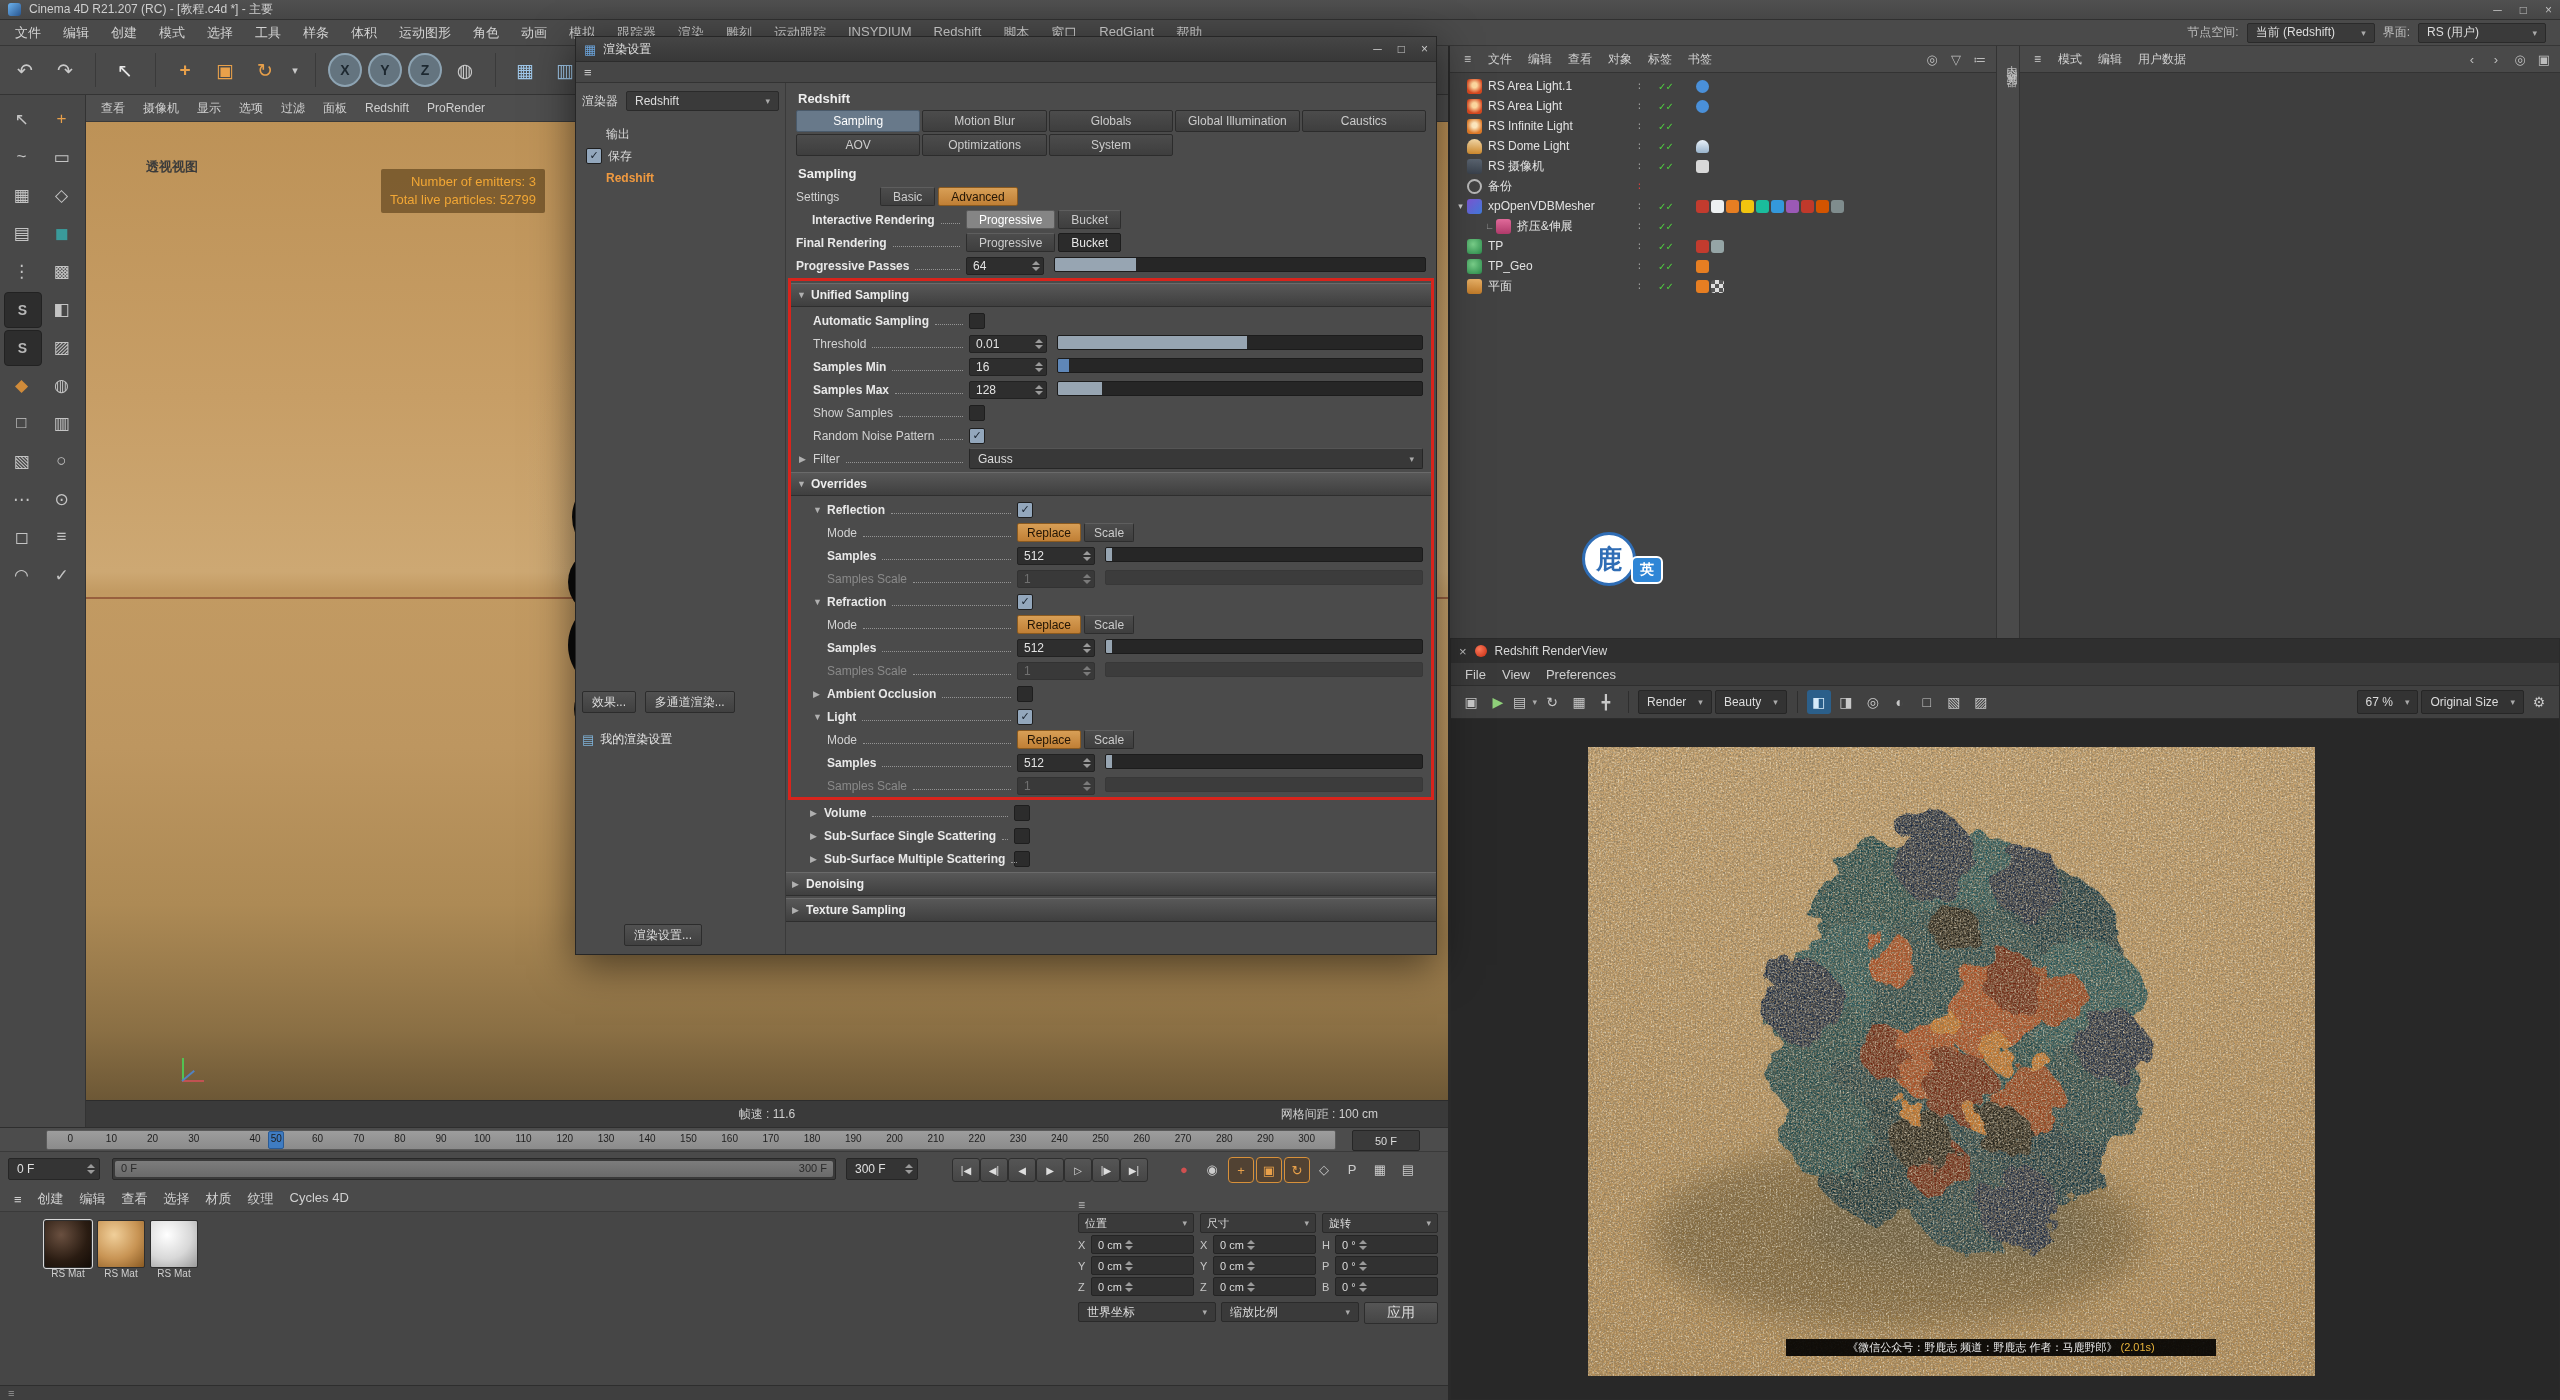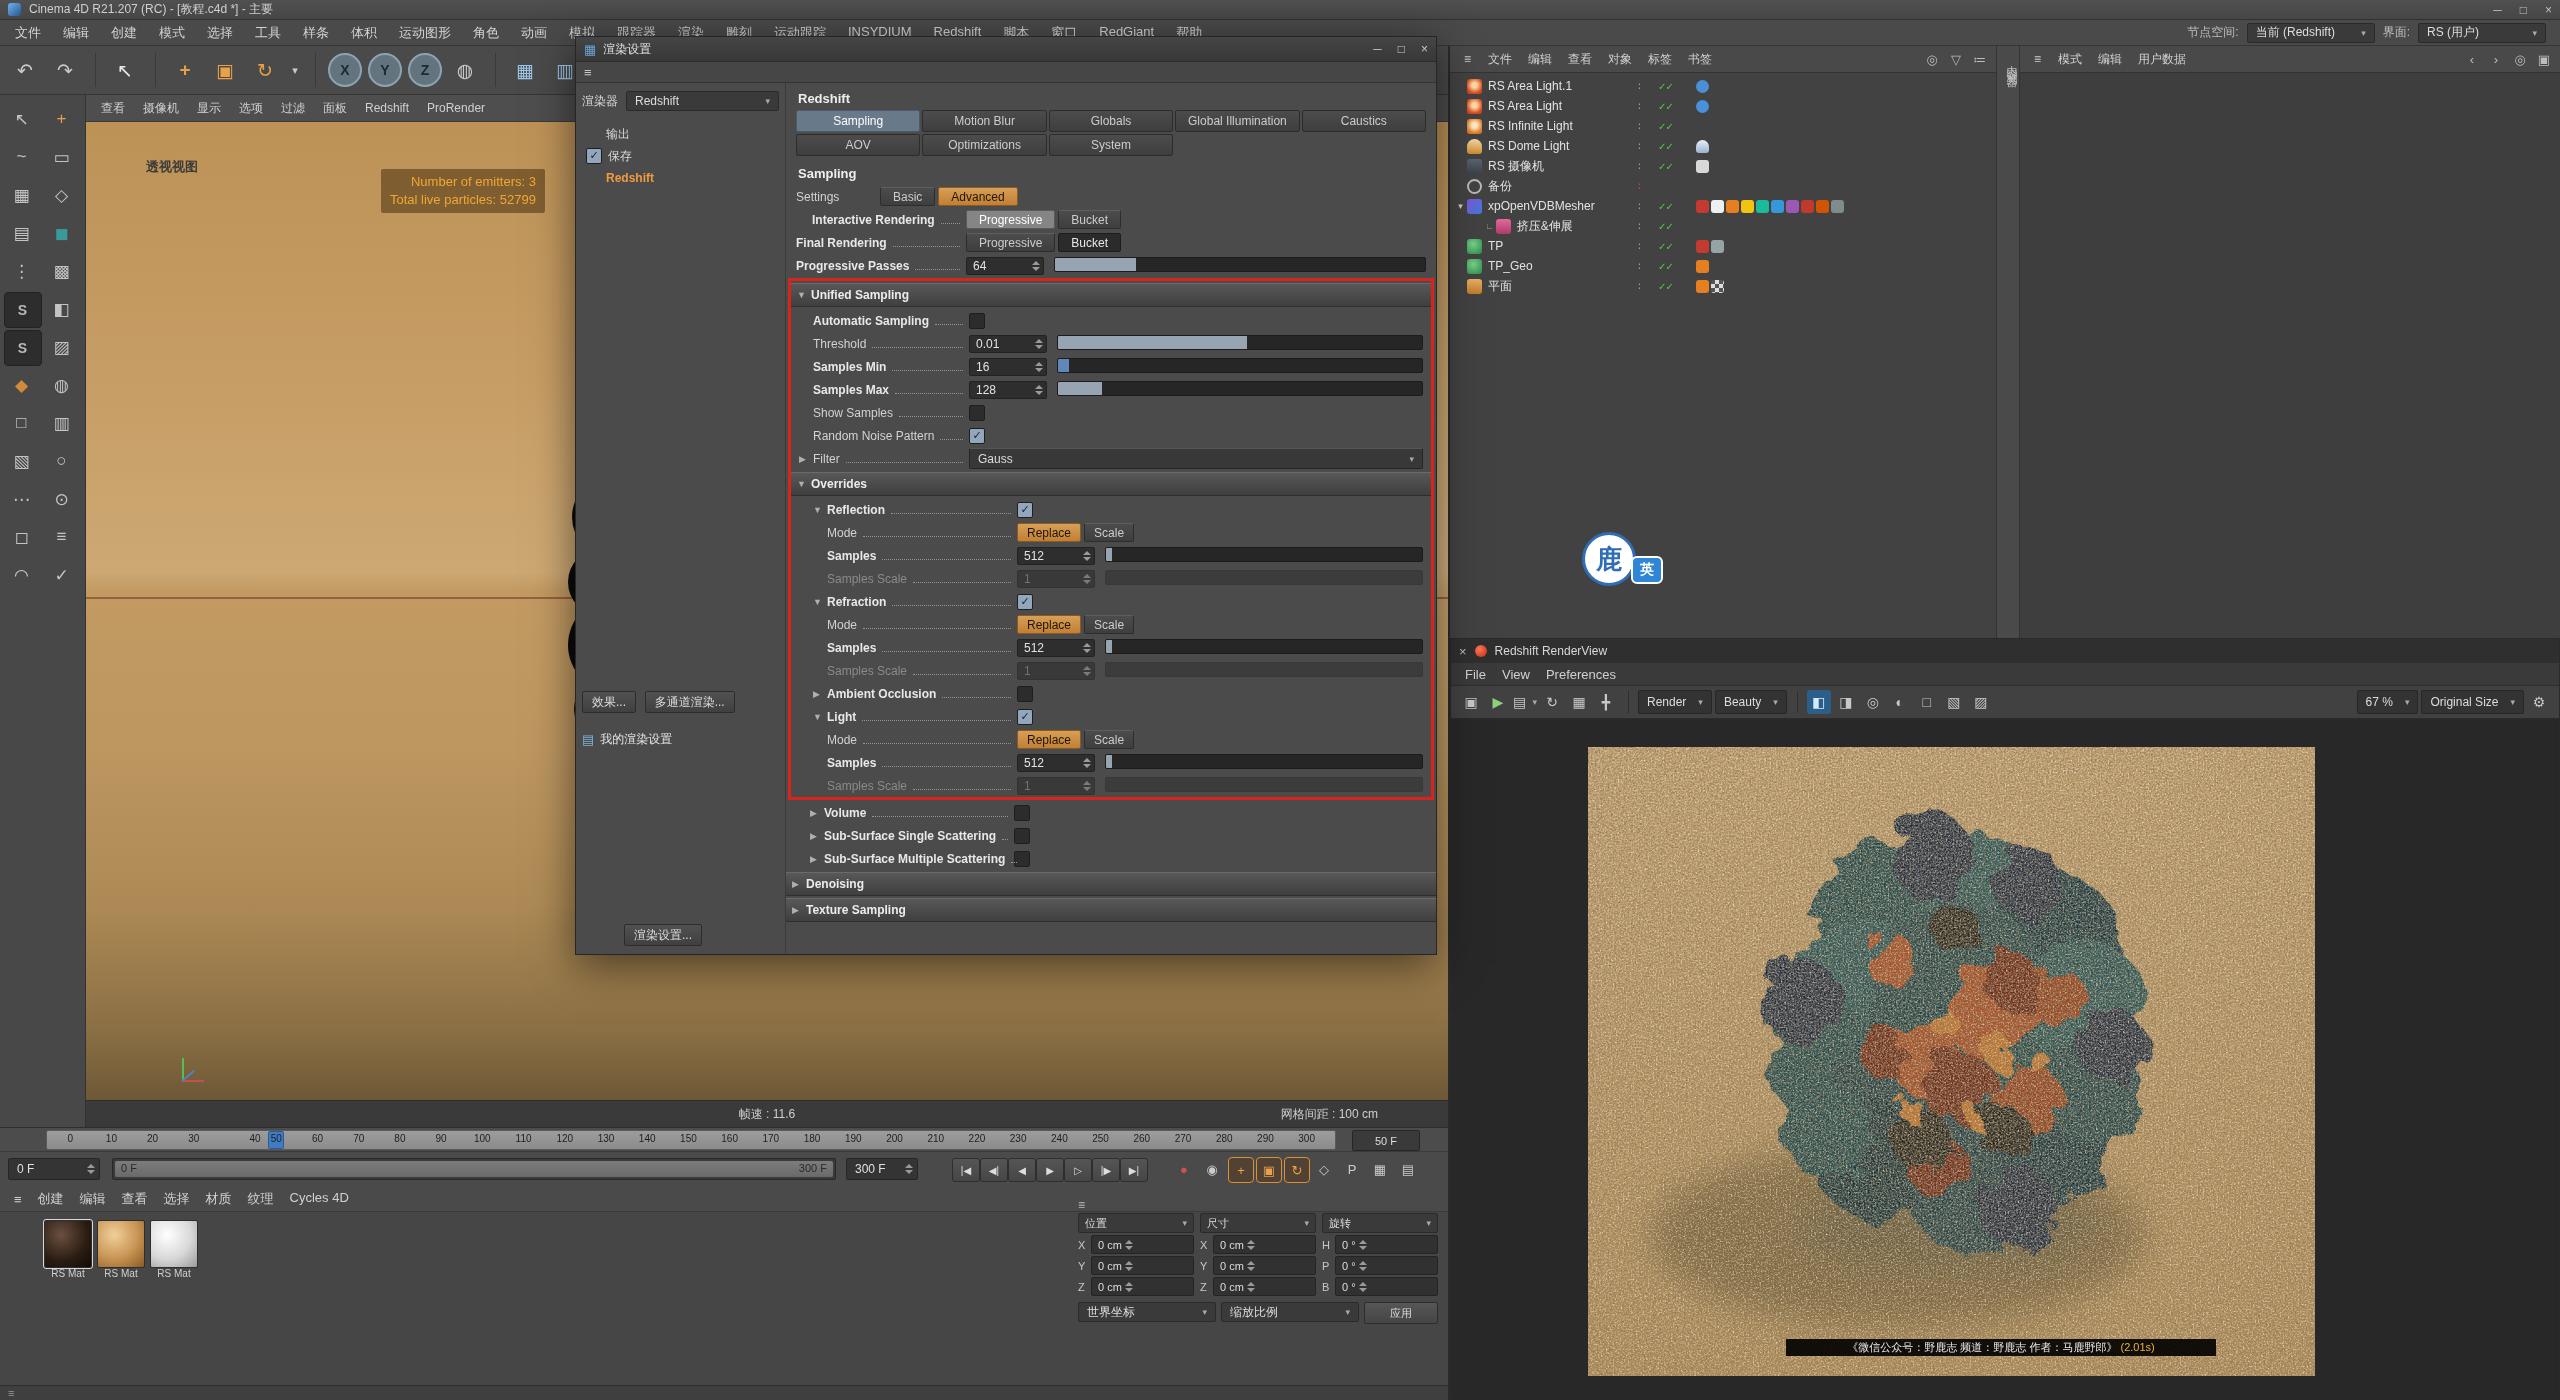--- a/index.html
+++ b/index.html
@@ -100,21 +100,21 @@
   #coords-grid{display:grid;grid-template-columns:1fr 1fr 1fr;gap:6px;}
   .cghead{height:18px;background:#3a3a3a;border:1px solid #2a2a2a;border-radius:2px;display:flex;align-items:center;
     padding:0 6px;font-size:11px;color:#ddd;margin-bottom:2px;}
   .crow{display:flex;align-items:center;height:19px;margin-top:2px;font-size:11px;}
   .crow .cl{width:13px;color:#c8c8c8;}
   .cfield{flex:1;height:17px;background:#313131;border:1px solid #242424;border-radius:2px;display:flex;align-items:center;
     padding:0 2px 0 6px;font-size:11px;color:#ddd;}
   #coords-bottom{display:flex;gap:5px;margin-top:6px;}
   #coords-bottom .msel{flex:1;min-width:0;}
   .applybtn{width:72px;height:20px;background:linear-gradient(#565656,#454545);border:1px solid #2d2d2d;border-radius:2px;
-    color:#ddd;font-size:11px;display:flex;align-items:center;justify-content:center;}
+    color:#ddd;font-size:14px;display:flex;align-items:center;justify-content:center;}
 
   #statusbar{left:0;top:1385px;width:1448px;height:15px;background:#3f3f3f;border-top:1px solid #2e2e2e;
     display:flex;align-items:center;padding:0 8px;font-size:11px;color:#9a9a9a;box-sizing:border-box;}
 
   
   .vdiv{left:1448px;top:46px;width:2px;height:1354px;background:#2a2a2a;}
   .panel-head{height:26px;background:#494949;border-bottom:1px solid #333;display:flex;align-items:center;gap:1px;
     padding:0 6px;font-size:12px;}
   .pitem{padding:2px 8px;color:#d0d0d0;white-space:nowrap;}
   .phicons{margin-left:auto;display:flex;gap:4px;}

